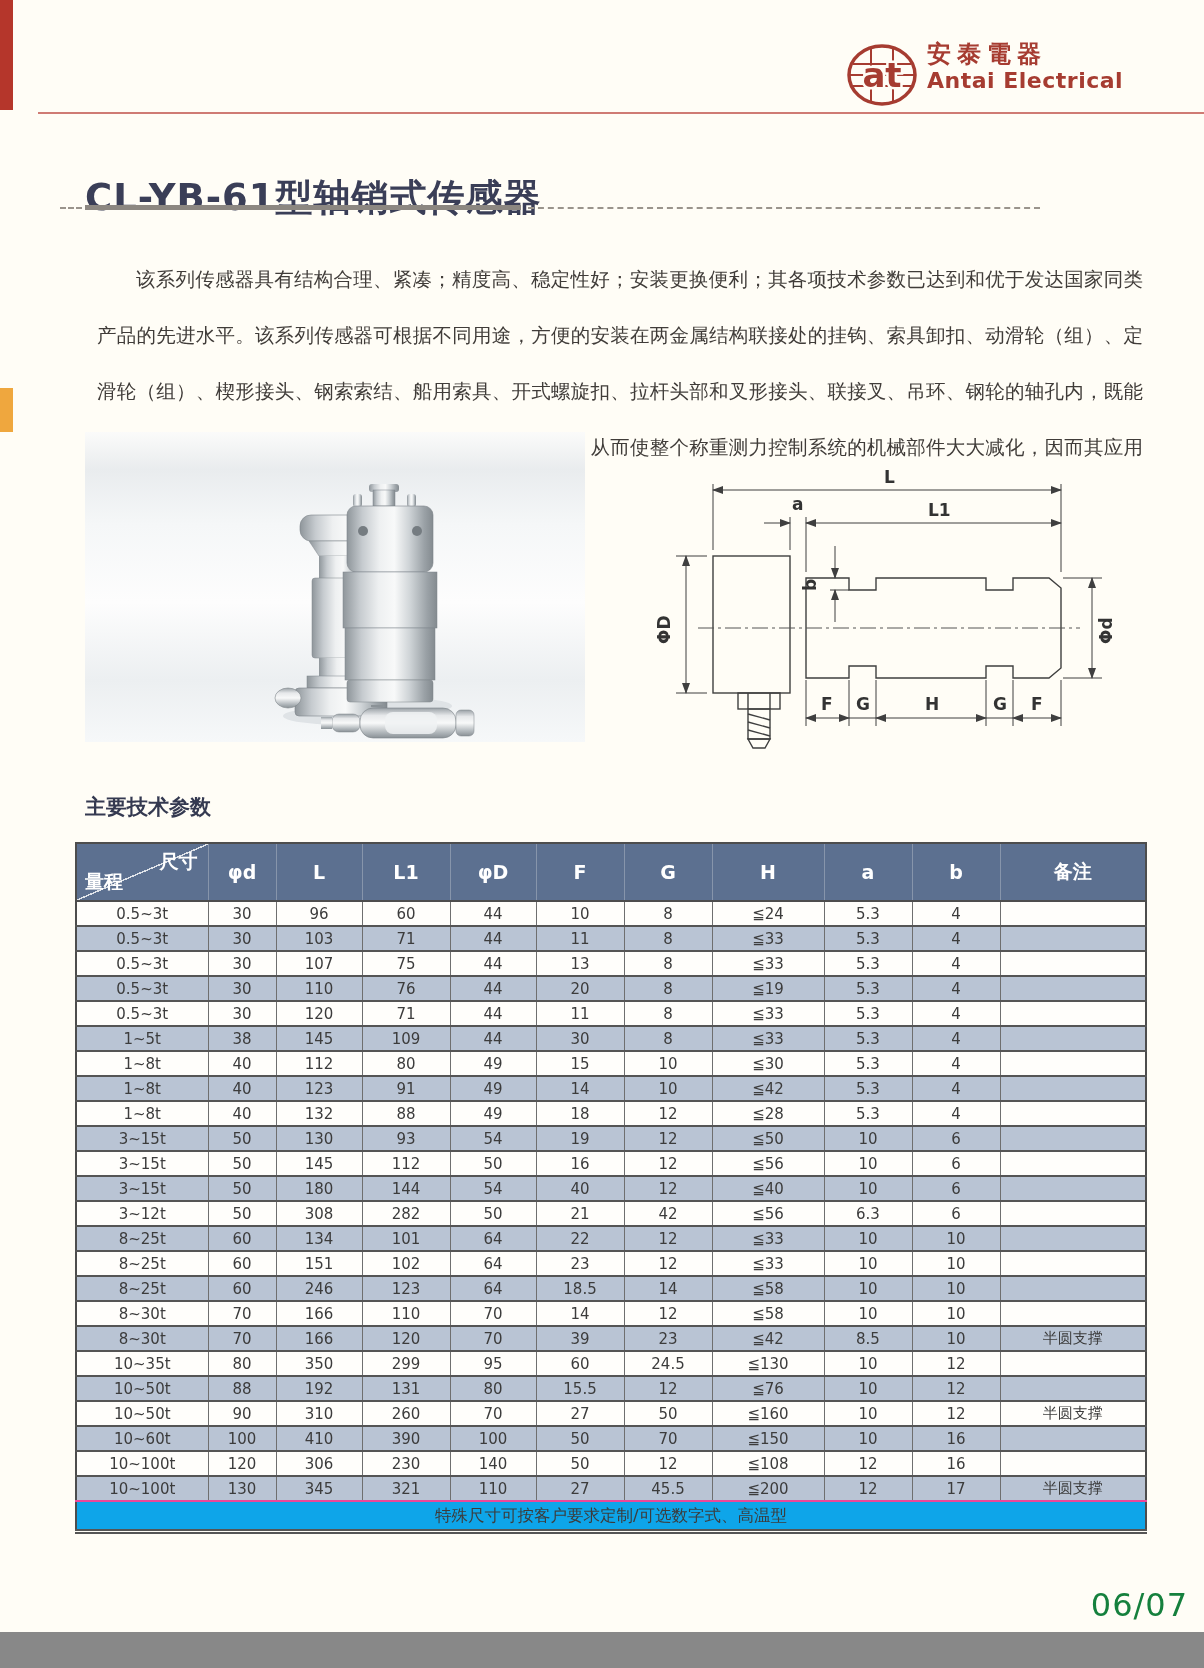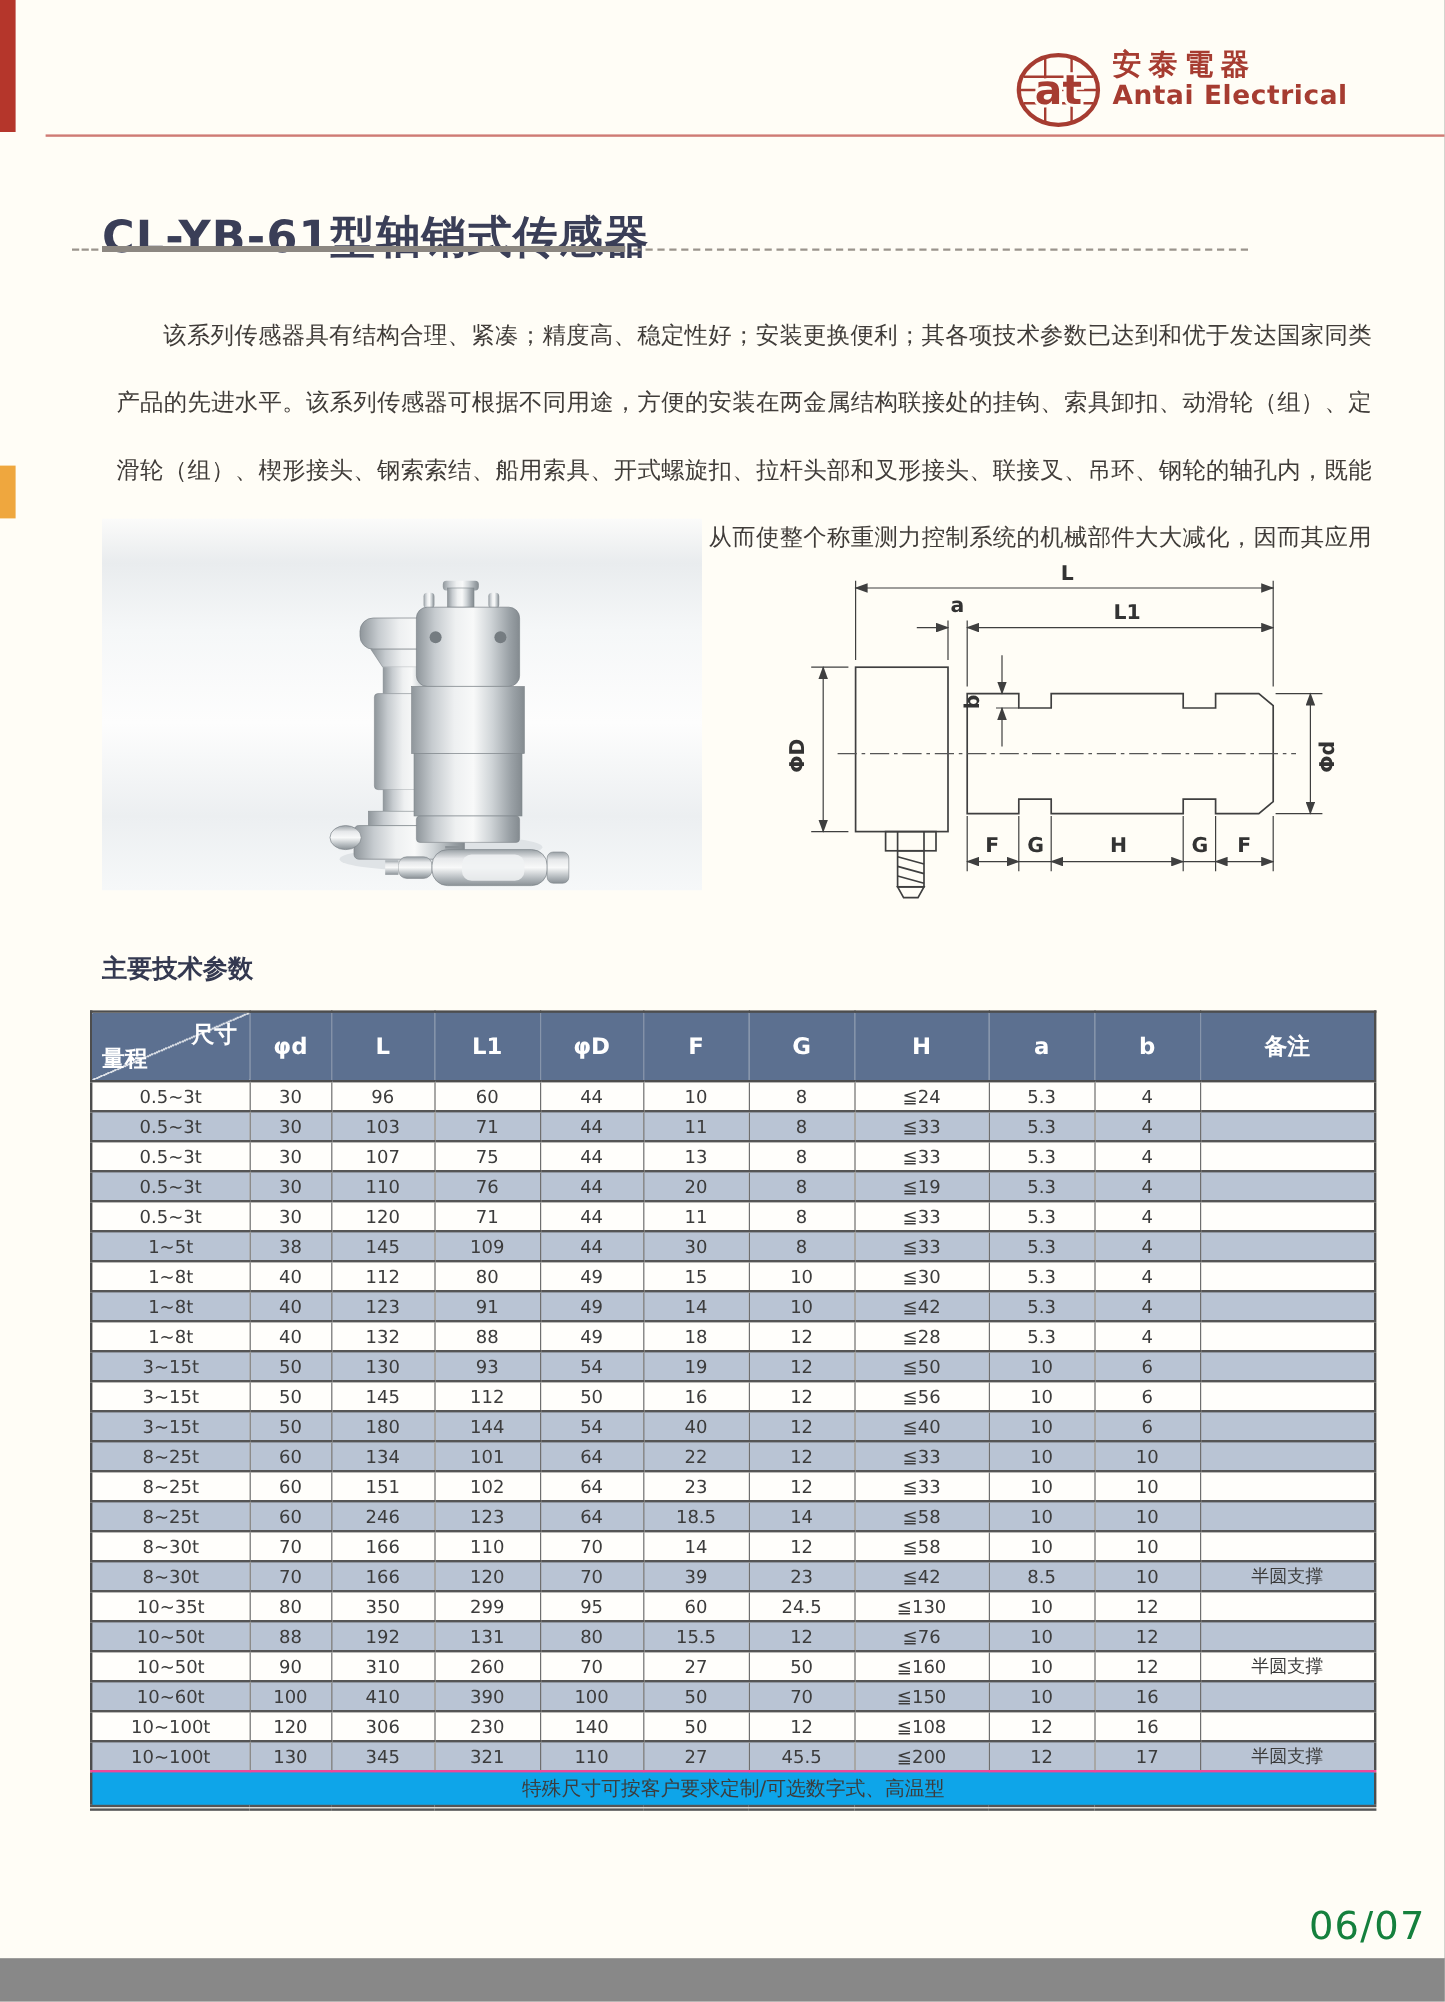--- a/index.html
+++ b/index.html
@@ -425,20 +425,33 @@
             <td>180</td>
             <td>144</td>
             <td>54</td>
             <td>40</td>
             <td>12</td>
             <td>≦40</td>
             <td>10</td>
             <td>6</td>
             <td></td>
           </tr>
+          <tr>
+            <td>3~12t</td>
+            <td>50</td>
+            <td>308</td>
+            <td>282</td>
+            <td>50</td>
+            <td>21</td>
+            <td>42</td>
+            <td>≦56</td>
+            <td>6.3</td>
+            <td>6</td>
+            <td></td>
+          </tr>
           <tr class="alt">
             <td>8~25t</td>
             <td>60</td>
             <td>134</td>
             <td>101</td>
             <td>64</td>
             <td>22</td>
             <td>12</td>
             <td>≦33</td>
             <td>10</td>

